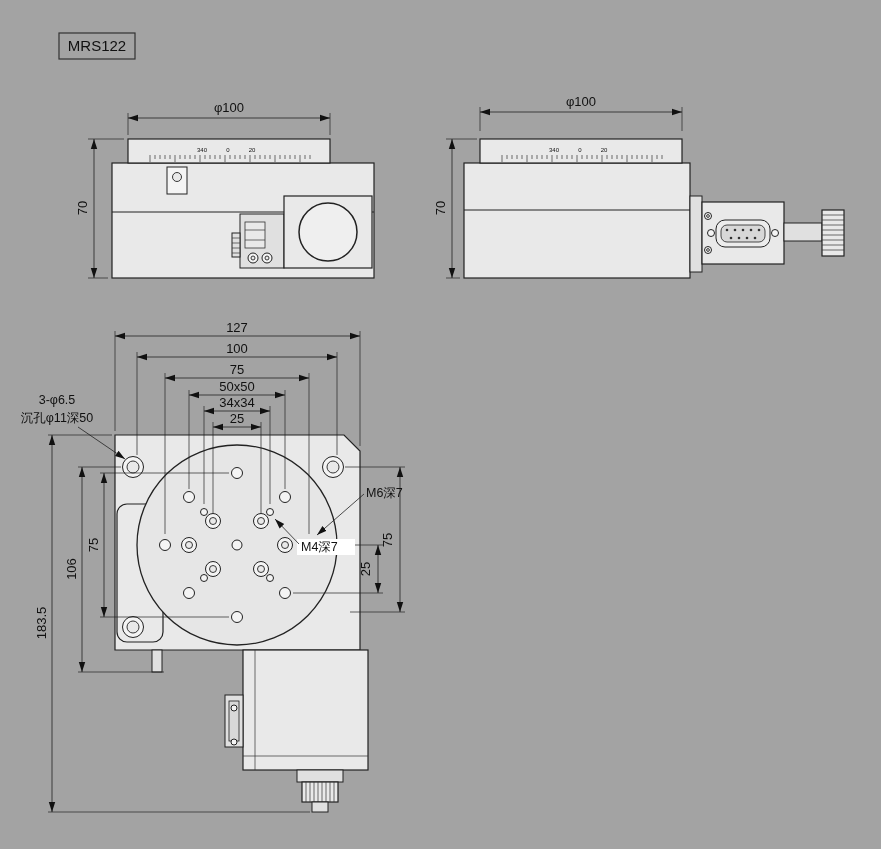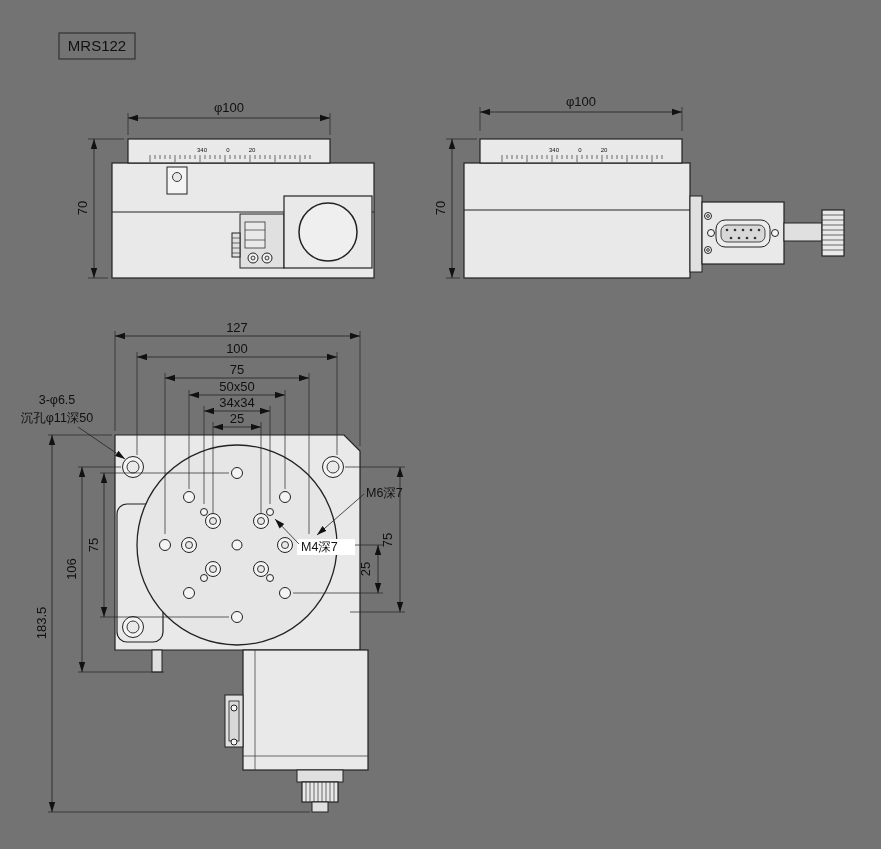--- a/index.html
+++ b/index.html
@@ -1,16 +1,16 @@
 <!DOCTYPE html>
 <html><head>
 <meta charset="utf-8">
 <style>
   html,body{margin:0;padding:0;background:#fff;}
-  .page{width:881px;height:849px;background:#737373;position:relative;font-family:"Liberation Sans","DejaVu Sans",sans-serif;}
+  .page{width:881px;height:849px;background:#a3a3a3;position:relative;font-family:"Liberation Sans","DejaVu Sans",sans-serif;}
   svg{display:block;}
   .fillA{fill:#e9e9e9;stroke:#222;stroke-width:1.2;}
   .fillB{fill:#e0e0e0;stroke:#222;stroke-width:1;}
   .ln{stroke:#222;stroke-width:1;fill:none;}
   .thin{stroke:#333;stroke-width:0.7;fill:none;}
   .dim{stroke:#222;stroke-width:0.8;fill:none;}
   .ext{stroke:#222;stroke-width:0.7;}
   .hole{fill:#f4f4f4;stroke:#222;stroke-width:1;}
   .holeIn{fill:#e9e9e9;stroke:#222;stroke-width:0.9;}
   text{font-family:"Liberation Sans","DejaVu Sans",sans-serif;fill:#111;}

